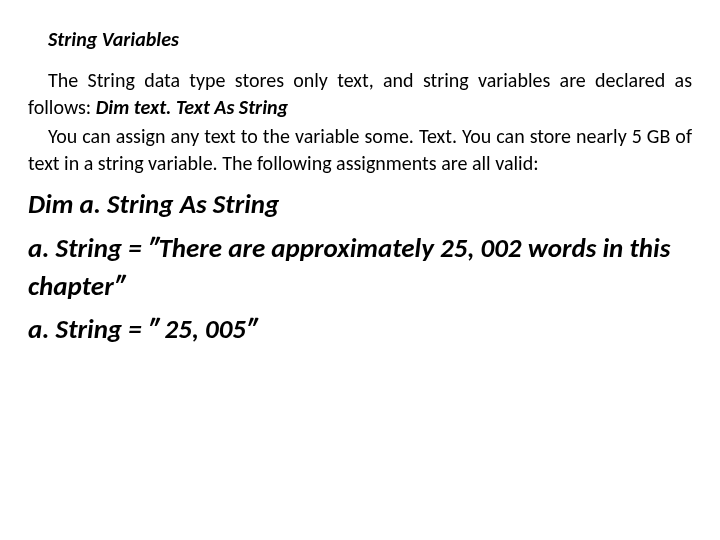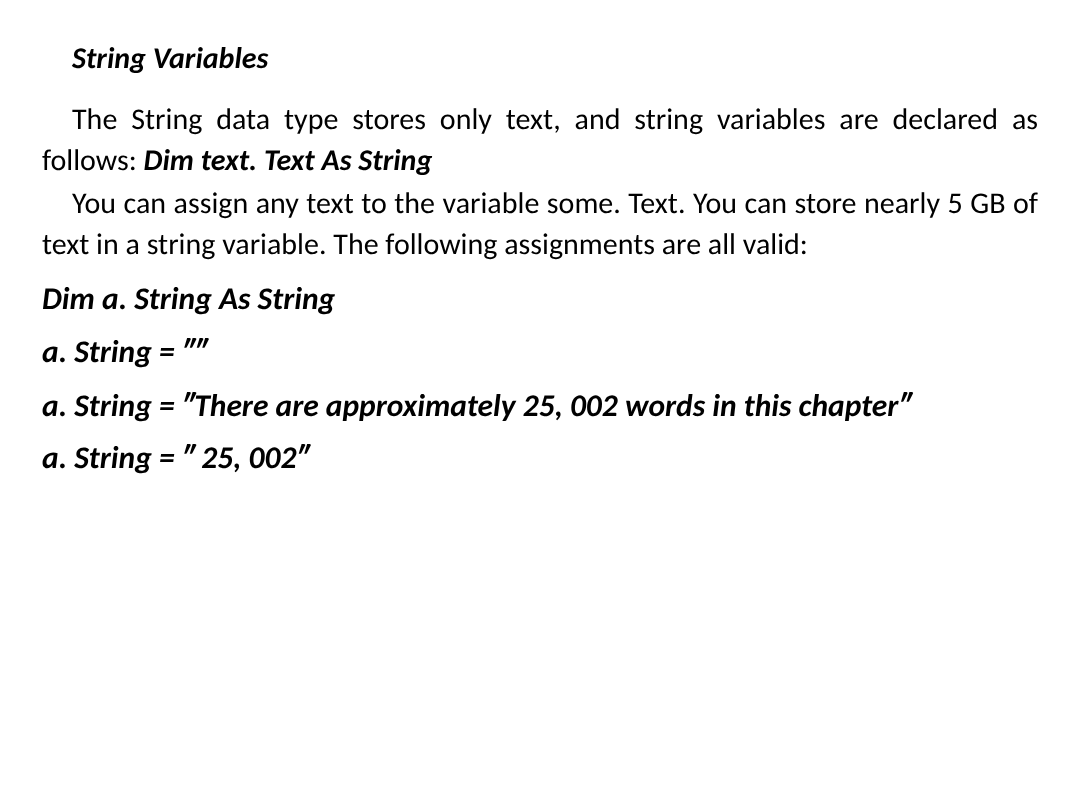--- a/index.html
+++ b/index.html
@@ -28,34 +28,33 @@
   .inline-bold {
     font-weight: 700;
     font-style: italic;
   }
   .code-block {
     margin-top: 8px;
   }
   .code-line {
     font-weight: 700;
     font-style: italic;
-    font-size: 21px;
+    font-size: 27px;
     margin: 0 0 6px 0;
     line-height: 1.4;
   }
 </style>
 </head>
 <body>
 
 <p class="heading">String Variables</p>
 
 <p class="para">
   <span>The String data type stores only text, and string variables are declared as follows: </span><span class="inline-bold">Dim text. Text As String</span>
 </p>
 
 <p class="para">You can assign any text to the variable some. Text. You can store nearly 5 GB of text in a string variable. The following assignments are all valid:</p>
 
 <div class="code-block">
   <p class="code-line">Dim a. String As String</p>
-  <p class="code-line">a. String = ″″</p>
   <p class="code-line">a. String = ″There are approximately 25, 002 words in this chapter″</p>
-  <p class="code-line">a. String = ″ 25, 002″</p>
+  <p class="code-line">a. String = ″ 25, 005″</p>
 </div>
 
 </body></html>

